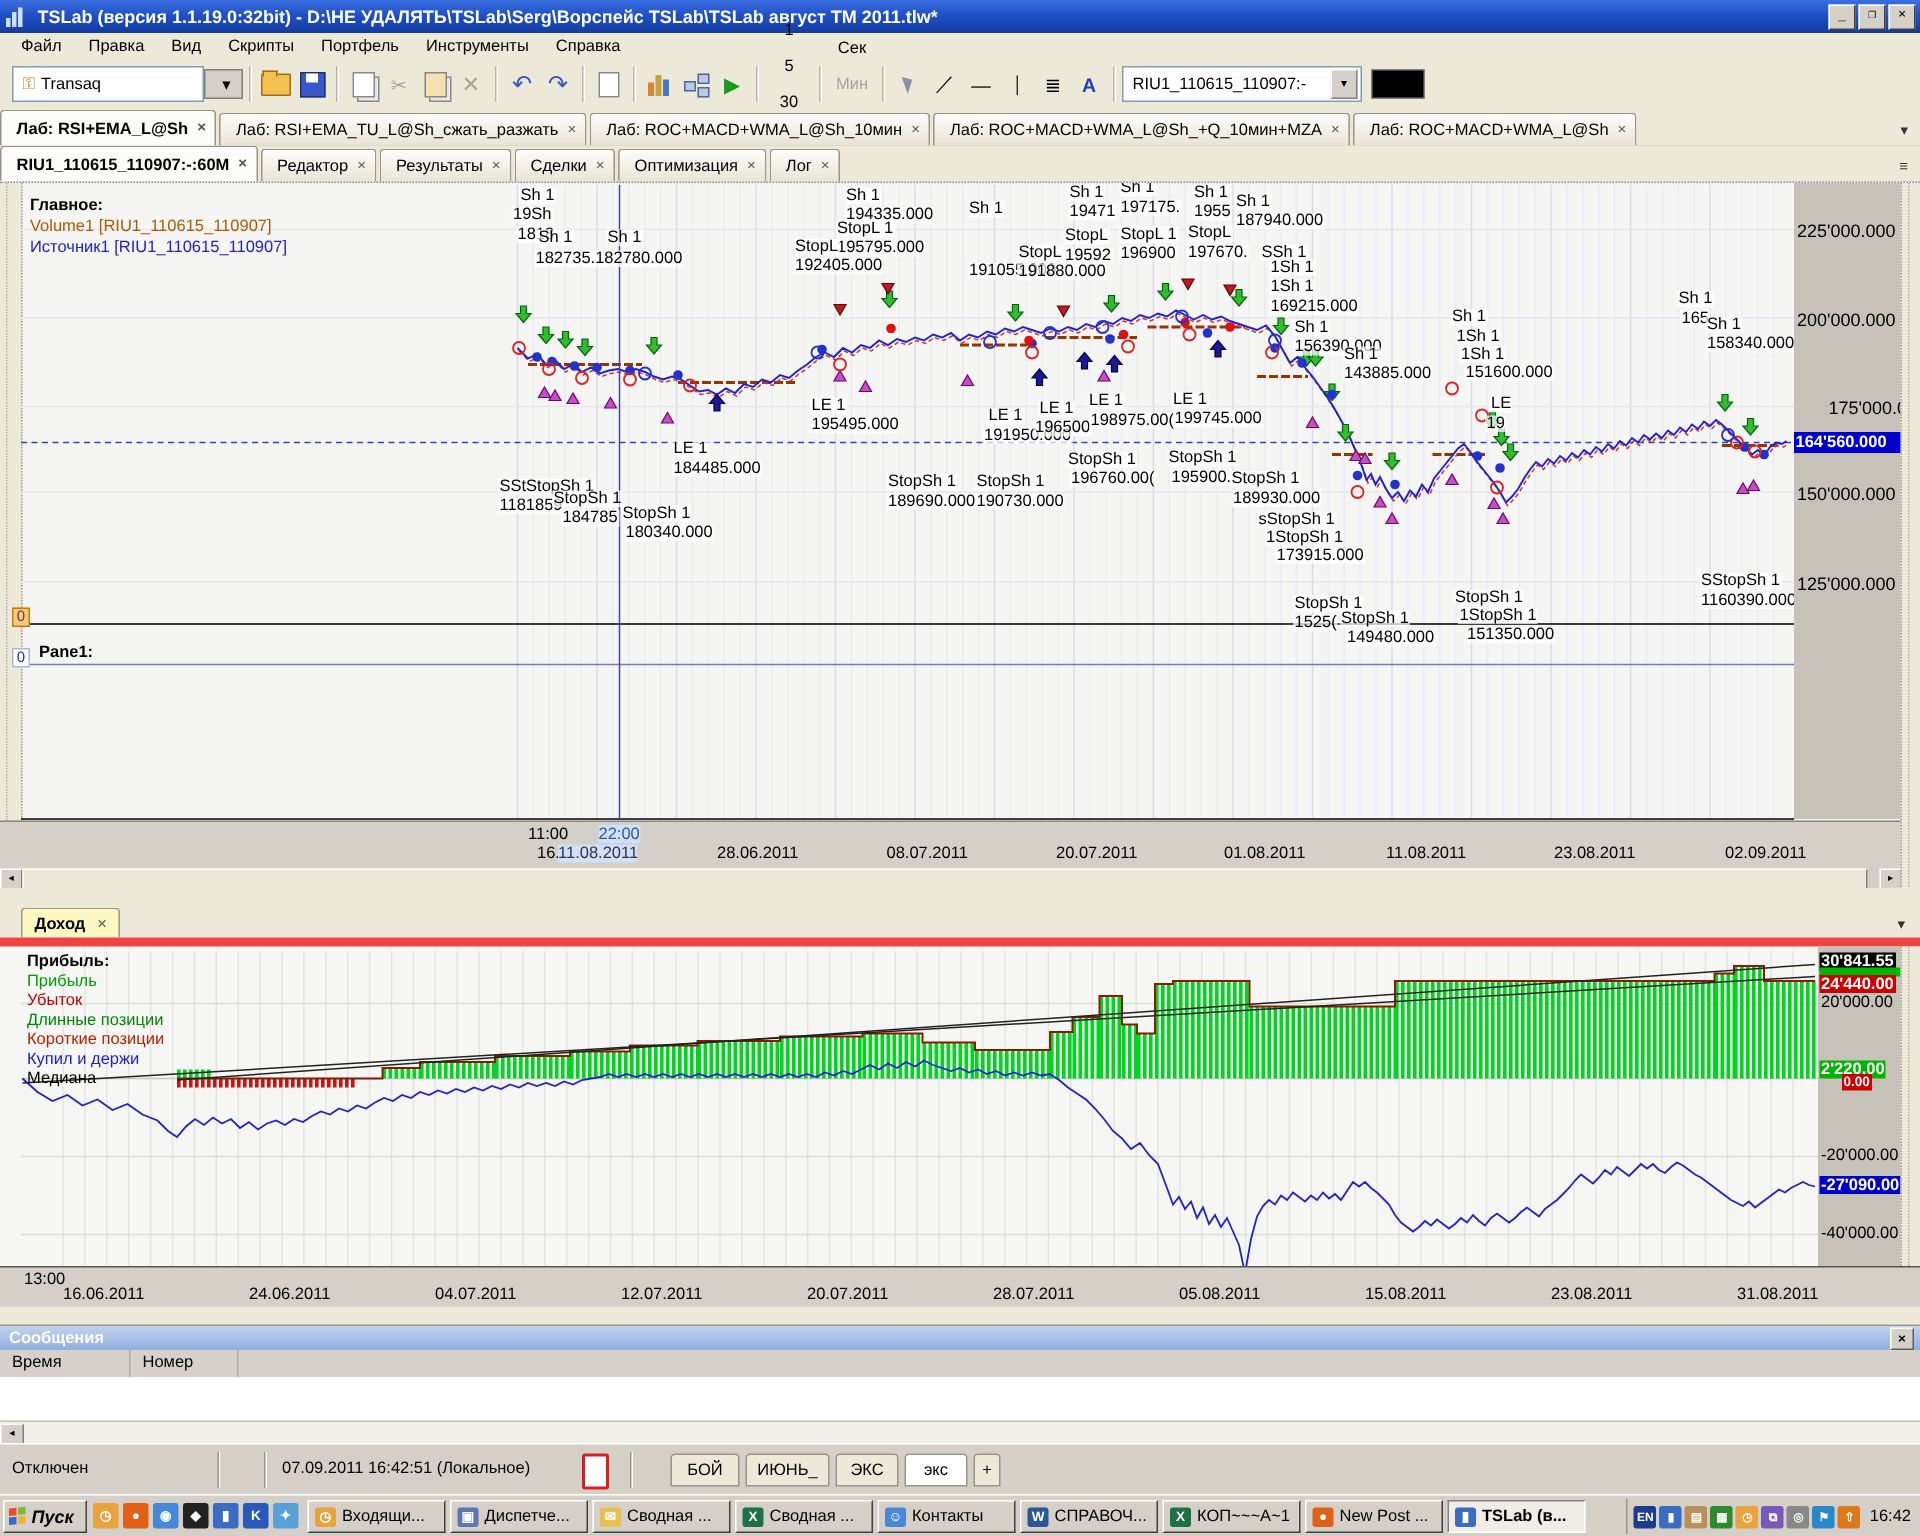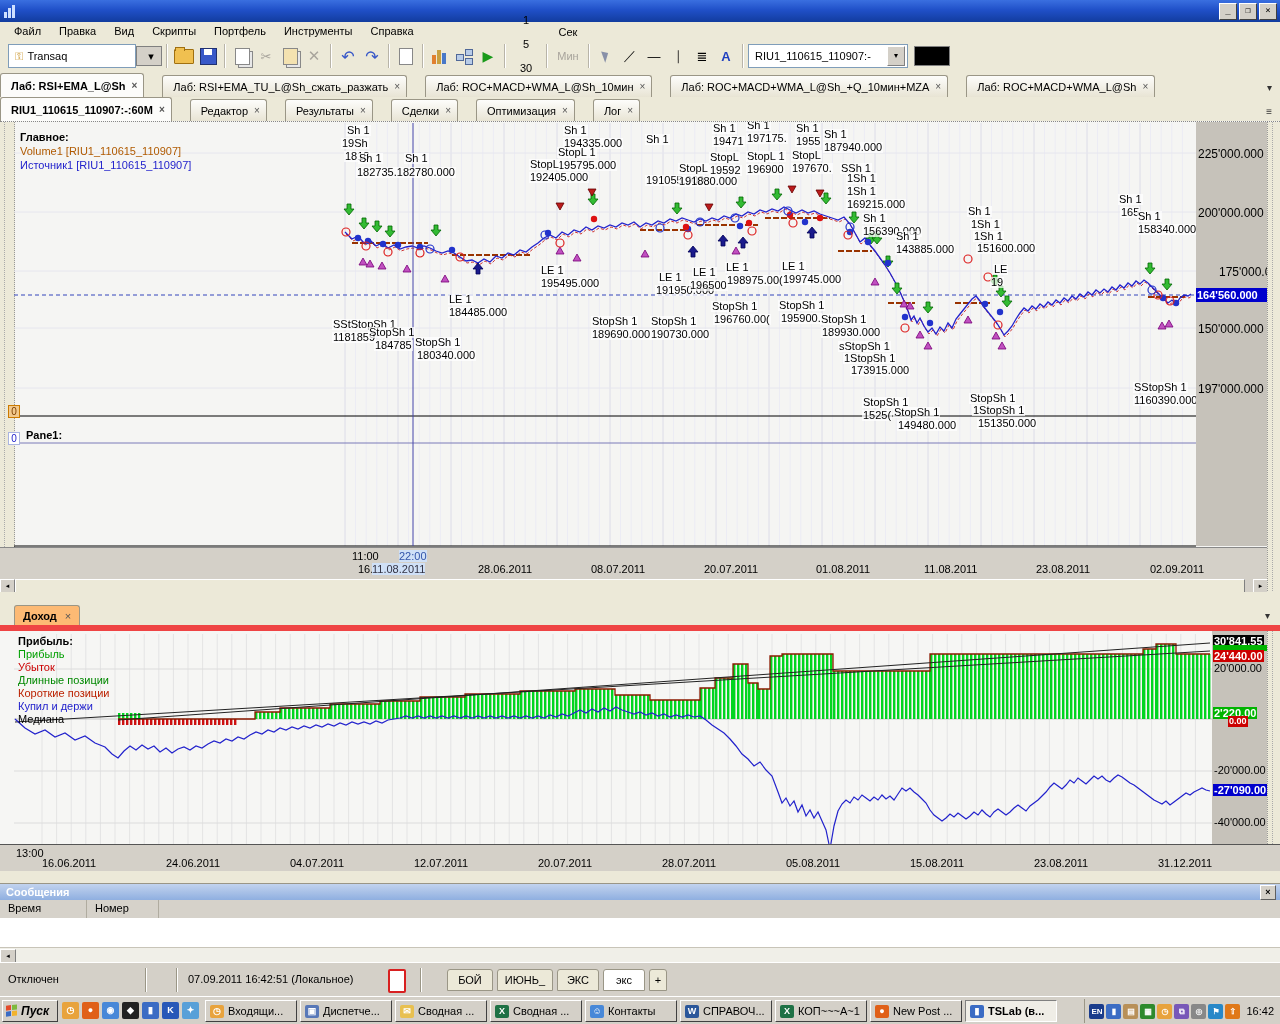--- a/index.html
+++ b/index.html
@@ -41,21 +41,21 @@
   .icon-bars{width:16px;height:15px;display:flex;align-items:flex-end;gap:1px;}
   .icon-bars i{display:block;width:4px;}
   .icon-flow{width:16px;height:15px;position:relative;}
   .icon-flow i{position:absolute;width:6px;height:5px;background:#b8cce8;border:1px solid #506898;}
   .arrowptr{width:0;height:0;border-left:6px solid #8890a8;border-top:4px solid transparent;border-bottom:8px solid transparent;transform:rotate(-20deg);}
   .swatch{width:34px;height:18px;background:#000;border:1px solid #808080;}
   
   .tabrow{position:absolute;left:0;width:1280px;display:flex;align-items:flex-end;background:#ece9d8;}
   .tabrow1{top:72px;height:25px;border-bottom:1px solid #9a9686;}
   .tabrow2{top:97px;height:24px;border-bottom:1px solid #b8b4a4;}
-  .tab{height:21px;display:flex;align-items:center;padding:0 6px 0 10px;margin-right:18px;
+  .tab{height:21px;display:flex;align-items:center;padding:0 6px 0 10px;margin-right:2px;
     background:linear-gradient(180deg,#fdfdfb,#e8e4d4);border:1px solid #9a9686;border-bottom:none;
     border-radius:3px 3px 0 0;white-space:nowrap;}
   .tab .x{margin-left:6px;color:#555;font-size:10px;}
   .tab.active{background:#fcfcfa;font-weight:bold;height:23px;}
   .tab-chevron{position:absolute;right:8px;bottom:4px;font-size:10px;color:#333;}
   
   .chartpanel{position:absolute;left:0;top:121px;width:1280px;height:471px;background:#f5f5f3;
     border-top:1px dotted #888;}
   .leftgutter{position:absolute;left:0;top:0;width:14px;height:471px;background:#ece9d8;
     border-right:1px dotted #999;}
@@ -77,21 +77,21 @@
   .dlab{position:absolute;top:15px;font-size:11px;white-space:nowrap;}
   .hl{background:#cfe0f7;color:#334;}
   .hscroll{position:absolute;left:0;top:456px;width:1280px;height:15px;background:#d4d0c8;}
   .hthumb{position:absolute;left:15px;top:1px;width:1228px;height:13px;background:#ece9d8;
     border:1px solid #fff;border-right-color:#808080;border-bottom-color:#808080;}
   .harrow{position:absolute;top:1px;width:13px;height:13px;background:#d4d0c8;border:1px solid #fff;
     border-right-color:#808080;border-bottom-color:#808080;font-size:7px;line-height:12px;text-align:center;}
   
   .incomepanel{position:absolute;left:0;top:592px;width:1280px;height:291px;background:#ece9d8;}
   .inc-tab{position:absolute;left:14px;top:13px;height:19px;display:flex;align-items:center;
-    background:#fdba74;border:1px solid #9a9686;border-bottom:none;border-radius:3px 3px 0 0;
+    background:#fef9c3;border:1px solid #9a9686;border-bottom:none;border-radius:3px 3px 0 0;
     padding:0 8px;font-weight:bold;}
   .inc-plot{position:absolute;left:0;top:33px;width:1280px;height:219px;background:#f6f6f4;
     border-top:6px solid #ef4444;}
   .inc-legend{position:absolute;left:18px;top:4px;line-height:13px;white-space:nowrap;}
   .inc-ygutter{position:absolute;left:1212px;top:0;width:56px;height:219px;background:#c6c2ba;}
   .inc-ylab{position:absolute;left:1px;white-space:nowrap;font-size:11px;padding:0 1px;}
   .lblack{background:#000;color:#fff;font-weight:bold;}
   .lred{background:#cc0000;color:#fff;font-weight:bold;}
   .lgreen{background:#00b400;color:#fff;font-weight:bold;}
   .lblue{background:#0000cc;color:#fff;font-weight:bold;}
@@ -142,20 +142,21 @@
 </style>
 </head>
 <body>
 
 <div class="titlebar">
   <span class="appicon">
       <i style="height:6px"></i>
       <i style="height:10px"></i>
       <i style="height:13px"></i>
     </span>
+  <span class="ttl">TSLab (версия 1.1.19.0:32bit) - D:\НЕ УДАЛЯТЬ\TSLab\Serg\Ворспейс TSLab\TSLab август ТМ 2011.tlw*</span>
   <span class="winbtns">
     <span class="winbtn">_</span>
     <span class="winbtn">❐</span>
     <span class="winbtn">×</span>
   </span>
 </div>
 
 <div class="menubar" id="menubar">
     <span class="menu-item">Файл</span>
     <span class="menu-item">Правка</span>
@@ -610,21 +611,21 @@
   <div class="legend-main">
     <div style="font-weight:bold">Главное:</div>
     <div id="legvol" style="color: rgb(176, 90, 0);">Volume1 [RIU1_110615_110907]</div>
     <div id="legsrc" style="color: rgb(34, 34, 204);">Источник1 [RIU1_110615_110907]</div>
   </div>
   <div class="ygutter" id="ygutter">
       <div class="ylab" style="top: 25px;">225'000.000</div>
       <div class="ylab" style="top: 84px;">200'000.000</div>
       <div class="ylab" style="top: 143px; margin-left: 21px;">175'000.000</div>
       <div class="ylab" style="top: 200px;">150'000.000</div>
-      <div class="ylab" style="top: 260px;">197'000.000</div>
+      <div class="ylab" style="top: 260px;">125'000.000</div>
       <div class="pricetag" style="top: 166px;">164'560.000</div>
     </div>
   <div class="pane1lab">Pane1:</div>
   <div class="zerolab" style="top:283px;color:#7a3c00;border:1px solid #cc7a00;background:#f2c98c">0</div>
   <div class="zerolab" style="top:310px;color:#2222cc;border:1px solid #aab4e0">0</div>
   <div class="timeaxis" id="timeaxis">
       <div class="tlab" style="left: 352px;">11:00</div>
       <div class="tlab hl" style="left: 399px; color: rgb(51, 85, 170);">22:00</div>
       <div class="dlab" style="left: 358px;">16.</div>
       <div class="dlab hl" style="left: 372px;">11.08.2011</div>
@@ -1051,21 +1052,21 @@
       <div class="tlab" style="left: 16px;">13:00</div>
       <div class="dlab" style="left: 42px; top: 12px;">16.06.2011</div>
       <div class="dlab" style="left: 166px; top: 12px;">24.06.2011</div>
       <div class="dlab" style="left: 290px; top: 12px;">04.07.2011</div>
       <div class="dlab" style="left: 414px; top: 12px;">12.07.2011</div>
       <div class="dlab" style="left: 538px; top: 12px;">20.07.2011</div>
       <div class="dlab" style="left: 662px; top: 12px;">28.07.2011</div>
       <div class="dlab" style="left: 786px; top: 12px;">05.08.2011</div>
       <div class="dlab" style="left: 910px; top: 12px;">15.08.2011</div>
       <div class="dlab" style="left: 1034px; top: 12px;">23.08.2011</div>
-      <div class="dlab" style="left: 1158px; top: 12px;">31.12.2011</div>
+      <div class="dlab" style="left: 1158px; top: 12px;">31.08.2011</div>
     </div>
 </div>
 
 <div class="msgs">
   <div class="msgs-title">
     <span>Сообщения</span>
     <span class="msgs-close">×</span>
   </div>
   <div class="msgs-head" id="msgshead">
       <div class="msgs-col" style="width: 70px;">Время</div>

